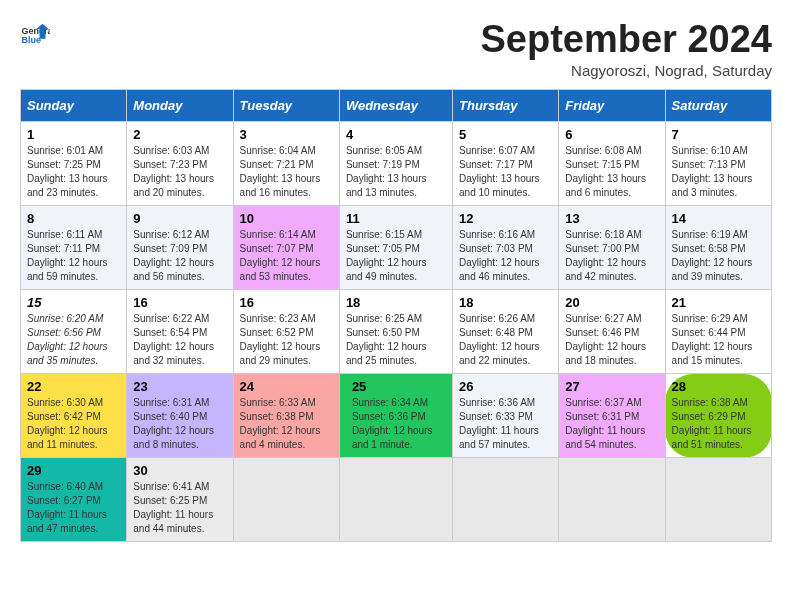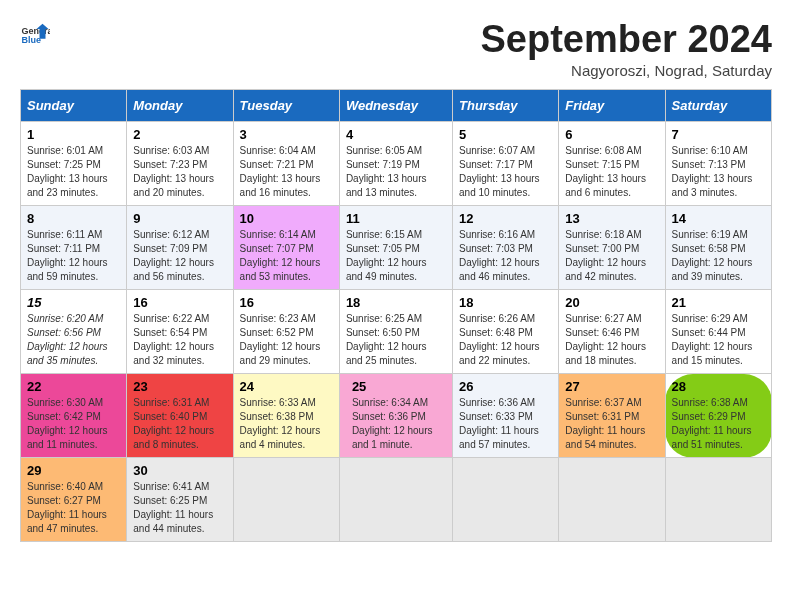--- a/index.html
+++ b/index.html
@@ -191,51 +191,51 @@
         <td style="background: rgb(255, 255, 255);">
           <span class="day-num">20</span>
           <div class="day-info">Sunrise: 6:27 AM<br>Sunset: 6:46 PM<br>Daylight: 12 hours<br>and 18 minutes.</div>
         </td>
         <td style="background: rgb(255, 255, 255); margin-left: 6px;">
           <span class="day-num">21</span>
           <div class="day-info">Sunrise: 6:29 AM<br>Sunset: 6:44 PM<br>Daylight: 12 hours<br>and 15 minutes.</div>
         </td>
       </tr>
       <tr>
-        <td style="background: #ec4899;">
+        <td style="background: #fde047;">
           <span class="day-num">22</span>
           <div class="day-info">Sunrise: 6:30 AM<br>Sunset: 6:42 PM<br>Daylight: 12 hours<br>and 11 minutes.</div>
         </td>
-        <td style="background: #ef4444;">
+        <td style="background: #c4b5fd;">
           <span class="day-num">23</span>
           <div class="day-info">Sunrise: 6:31 AM<br>Sunset: 6:40 PM<br>Daylight: 12 hours<br>and 8 minutes.</div>
         </td>
-        <td style="background: #fef9c3;">
+        <td style="background: #fca5a5;">
           <span class="day-num">24</span>
           <div class="day-info">Sunrise: 6:33 AM<br>Sunset: 6:38 PM<br>Daylight: 12 hours<br>and 4 minutes.</div>
         </td>
-        <td style="background: #f9a8d4; padding-left: 12px;">
+        <td style="background: #22c55e; padding-left: 12px;">
           <span class="day-num">25</span>
           <div class="day-info">Sunrise: 6:34 AM<br>Sunset: 6:36 PM<br>Daylight: 12 hours<br>and 1 minute.</div>
         </td>
         <td style="background: rgb(240, 244, 250);">
           <span class="day-num">26</span>
           <div class="day-info">Sunrise: 6:36 AM<br>Sunset: 6:33 PM<br>Daylight: 11 hours<br>and 57 minutes.</div>
         </td>
-        <td style="background: #fdba74;">
+        <td style="background: #f0abfc;">
           <span class="day-num">27</span>
           <div class="day-info">Sunrise: 6:37 AM<br>Sunset: 6:31 PM<br>Daylight: 11 hours<br>and 54 minutes.</div>
         </td>
         <td style="background: #84cc16; border-radius: 28px;">
           <span class="day-num">28</span>
           <div class="day-info">Sunrise: 6:38 AM<br>Sunset: 6:29 PM<br>Daylight: 11 hours<br>and 51 minutes.</div>
         </td>
       </tr>
       <tr>
-        <td style="background: #fdba74;">
+        <td style="background: #14b8a6;">
           <span class="day-num">29</span>
           <div class="day-info">Sunrise: 6:40 AM<br>Sunset: 6:27 PM<br>Daylight: 11 hours<br>and 47 minutes.</div>
         </td>
         <td style="background: rgb(234, 234, 234);">
           <span class="day-num">30</span>
           <div class="day-info">Sunrise: 6:41 AM<br>Sunset: 6:25 PM<br>Daylight: 11 hours<br>and 44 minutes.</div>
         </td>
         <td style="background: rgb(232, 232, 232);"></td>
         <td style="background: rgb(232, 232, 232);"></td>
         <td style="background: rgb(232, 232, 232);"></td>

